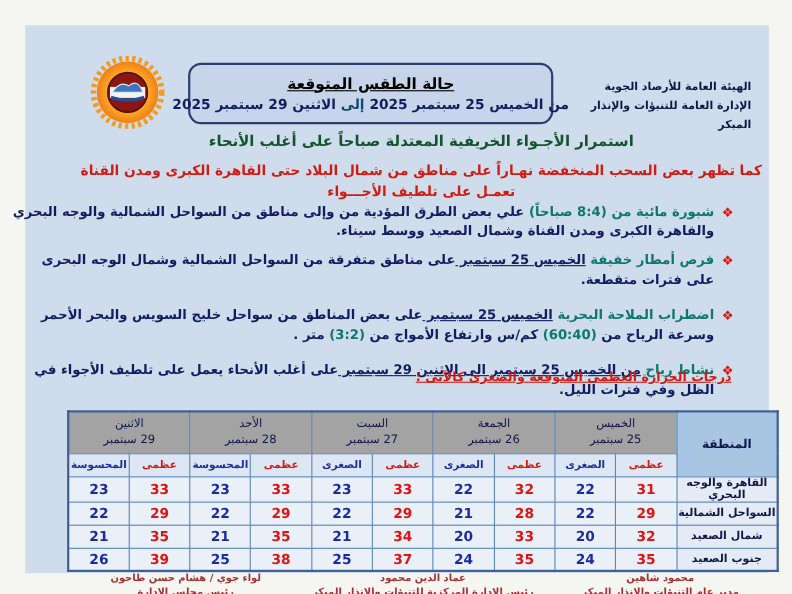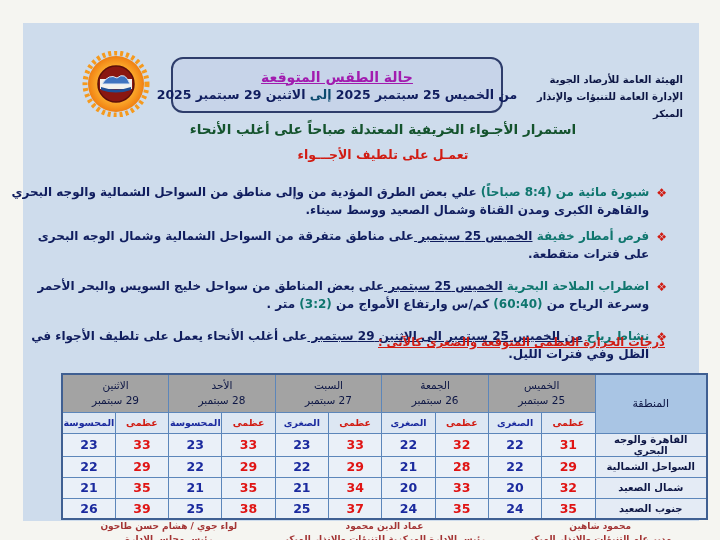--- a/index.html
+++ b/index.html
@@ -15,21 +15,21 @@
   }
   
   .logo { position:absolute; left:54px; top:28px; width:78px; height:66px; }
   .title-box {
     position:absolute; left:148px; top:34px; width:332px; height:56px;
     background:#c7d4e9; border:2px solid #2e3d6b; border-radius:12px;
     display:flex; flex-direction:column; align-items:center; justify-content:center;
     gap:2px;
   }
   .title-box .t1 {
-    color:#a21caf; font-weight:bold; font-size:14px;
+    color:#000000; font-weight:bold; font-size:14px;
     text-decoration:underline;
   }
   .title-box .t2 { font-size:12.5px; font-weight:bold; color:#0d1030; white-space:nowrap; }
   .org {
     position:absolute; right:16px; top:48px; width:172px;
     text-align:right; color:#0d1644; font-weight:bold; font-size:10px; line-height:1.7;
   }
   
   .summary { position:absolute; left:30px; top:98px; width:660px; text-align:center; }
   .summary .h1 { color:#14532d; font-weight:bold; font-size:13.5px; margin-bottom:8px; }
@@ -53,21 +53,21 @@
   }
   
   table.temps {
     position:absolute; left:38px; top:350px; width:647px;
     border-collapse:collapse; table-layout:fixed;
     border:2px solid #3f5f92;
   }
   table.temps th, table.temps td {
     border:1px solid #5c86ba; text-align:center; vertical-align:middle;
   }
-  .th-region { width:112px; background:#a9c5e4; color:#0d1644; font-size:11px; font-weight:normal;margin-top:45px; }
+  .th-region { width:92px; background:#a9c5e4; color:#0d1644; font-size:11px; font-weight:bold;margin-top:45px; }
   .th-day { background:#a3a3a3; color:#0d1644; font-size:10.5px; font-weight:normal; height:38px; line-height:1.5; }
   .th-sub { background:#dde7f3; font-size:9.5px; font-weight:bold; height:21px; }
   .max-h { color:#d11b12; }
   .min-h { color:#1b2a9e; }
   td.td-region { background:#e4ebf5; color:#0d1644; font-size:10px; font-weight:bold; height:21px; }
   td.td-max { background:#eaf0f8; color:#e01414; font-size:12.5px; font-weight:bold; }
   td.td-min { background:#eaf0f8; color:#1b2a9e; font-size:12.5px; font-weight:bold; }
   
   .signatures {
     position:absolute; left:38px; top:497px; width:647px;
@@ -105,20 +105,21 @@
     <div class="t2"><span class="seg-navy">من الخميس 25 سبتمبر 2025 </span><span class="seg-blue">إلى</span><span class="seg-navy"> الاثنين 29 سبتمبر 2025</span></div>
   </div>
 
   <div class="org">
     <div>الهيئة العامة للأرصاد الجوية</div>
     <div>الإدارة العامة للتنبؤات والإنذار المبكر</div>
   </div>
 
   <div class="summary">
     <div class="h1">استمرار الأجـواء الخريفية المعتدلة صباحاً على أغلب الأنحاء</div>
+    <div class="r1">كما تظهر بعض السحب المنخفضة نهـاراً على مناطق من شمال البلاد حتى القاهرة الكبرى ومدن القناة</div>
     <div class="r2">تعمـل على تلطيف الأجـــواء</div>
   </div>
 
   <div class="bullets">
     <div class="bullet b1">
       <span class="marker">❖</span>
       <span class="btext"><span class="seg-red">شبورة مائية من (8:4 صباحاً) </span><span class="seg-navy">علي بعض الطرق المؤدية من وإلى مناطق من السواحل الشمالية والوجه البحري  والقاهرة الكبرى ومدن القناة وشمال الصعيد ووسط سيناء.</span></span>
     </div>
     <div class="bullet b2">
       <span class="marker">❖</span>

